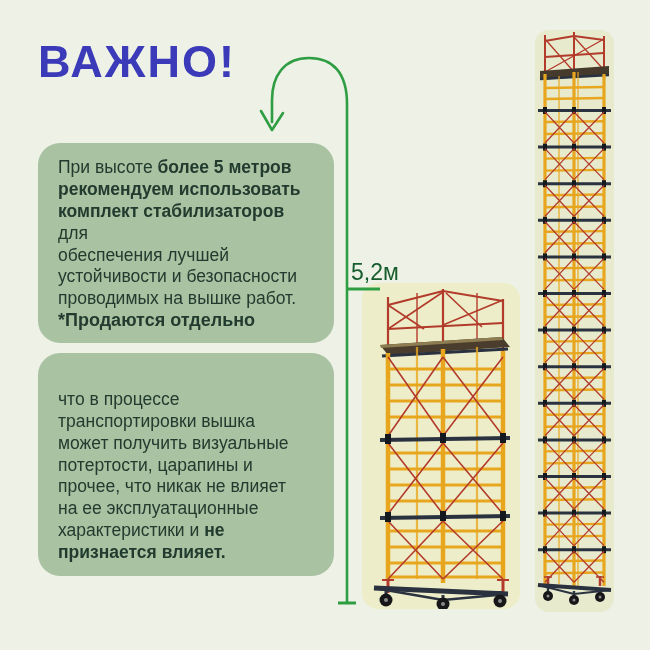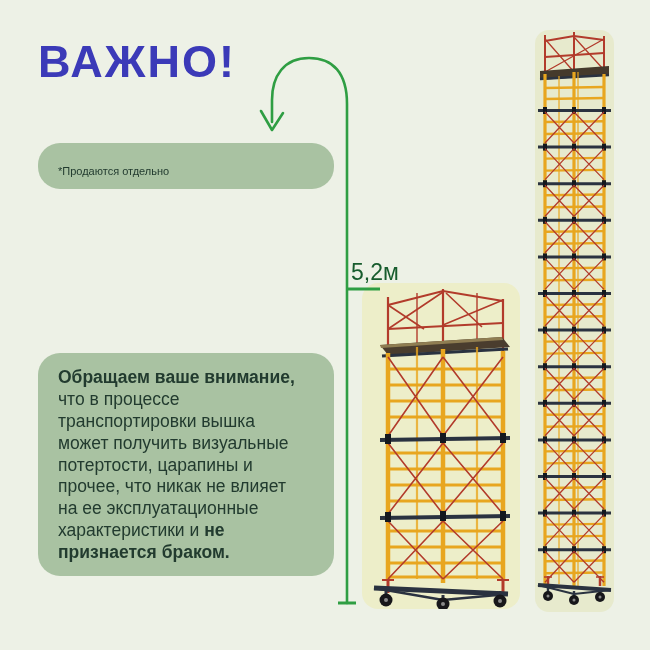--- a/index.html
+++ b/index.html
@@ -23,21 +23,21 @@
   .overlay{position:absolute;left:0;top:0;width:650px;height:650px;pointer-events:none;z-index:3}
   .callout{
     position:absolute;left:38px;width:296px;
     background:var(--box-bg);border-radius:22px;
     padding:14px 20px 12px 20px;color:var(--box-text);z-index:2;
   }
   .callout.first{top:143px}
   .callout.second{top:353px}
   .rich{white-space:pre-line;font-size:17.5px;line-height:1.25;font-weight:500}
   .rich .b{font-weight:700}
-  .footnote{margin-top:8px;font-size:11px;font-weight:400;color:var(--box-text)}
+  .footnote{margin-top:0;font-size:18px;font-weight:700;color:var(--box-text)}
   .height-label{
     position:absolute;left:351px;top:259px;z-index:4;
     font-size:23px;font-weight:400;color:var(--measure);
   }
   .card{position:absolute;z-index:1;overflow:hidden}
   .card-left{left:362px;top:283px;width:158px;height:326px;border-radius:16px;background:var(--card-left)}
   .card-right{left:535px;top:30px;width:79px;height:582px;border-radius:14px;background:var(--card-right)}
   .card svg{display:block}
   svg .y{stroke:var(--frame-yellow);fill:none}
   svg .r{stroke:var(--frame-red);fill:none}
@@ -52,33 +52,39 @@
 <svg class="overlay" viewBox="0 0 650 650">
   <g>
     <path class="g" stroke-width="2.6" stroke-linecap="round" d="M347,603 L347,104 C347,73 333,58 309,58 C284,58 272,76 272,100 L272,122"></path>
     <path class="g" stroke-width="2.6" stroke-linecap="round" stroke-linejoin="round" d="M261,111 L272,130 L283,113"></path>
   </g>
   <path class="g" stroke-width="3" d="M347,289 L380,289"></path>
   <path class="g" stroke-width="3" d="M338,603 L356,603"></path>
 </svg>
 
 <div class="callout first">
+  <div class="rich"><span>При высоте </span><span class="b">более 5 метров
+рекомендуем использовать
+комплект стабилизаторов</span><span> для
+обеспечения лучшей
+устойчивости и безопасности
+проводимых на вышке работ.</span></div>
   <div class="footnote">*Продаются отдельно</div>
 </div>
 
 <div class="callout second">
-  <div class="rich"><span class="b">Обращаем ваше внимание,</span><span>
+  <div class="rich"><span>
 что в процессе
 транспортировки вышка
 может получить визуальные
 потертости, царапины и
 прочее, что никак не влияет
 на ее эксплуатационные
 характеристики и </span><span class="b">не
-признается браком.</span></div>
+признается влияет.</span></div>
 </div>
 
 <div class="height-label">5,2м</div>
 
 <div class="card card-left">
   <svg width="158" height="326" viewBox="0 0 158 326">
 
     <g class="r" stroke-width="2.2">
       <path d="M26,14 V70 M81,6 V70 M141,16 V70"></path>
       <path d="M55,10 V64 M115,10 V64" stroke-width="1.4"></path>

